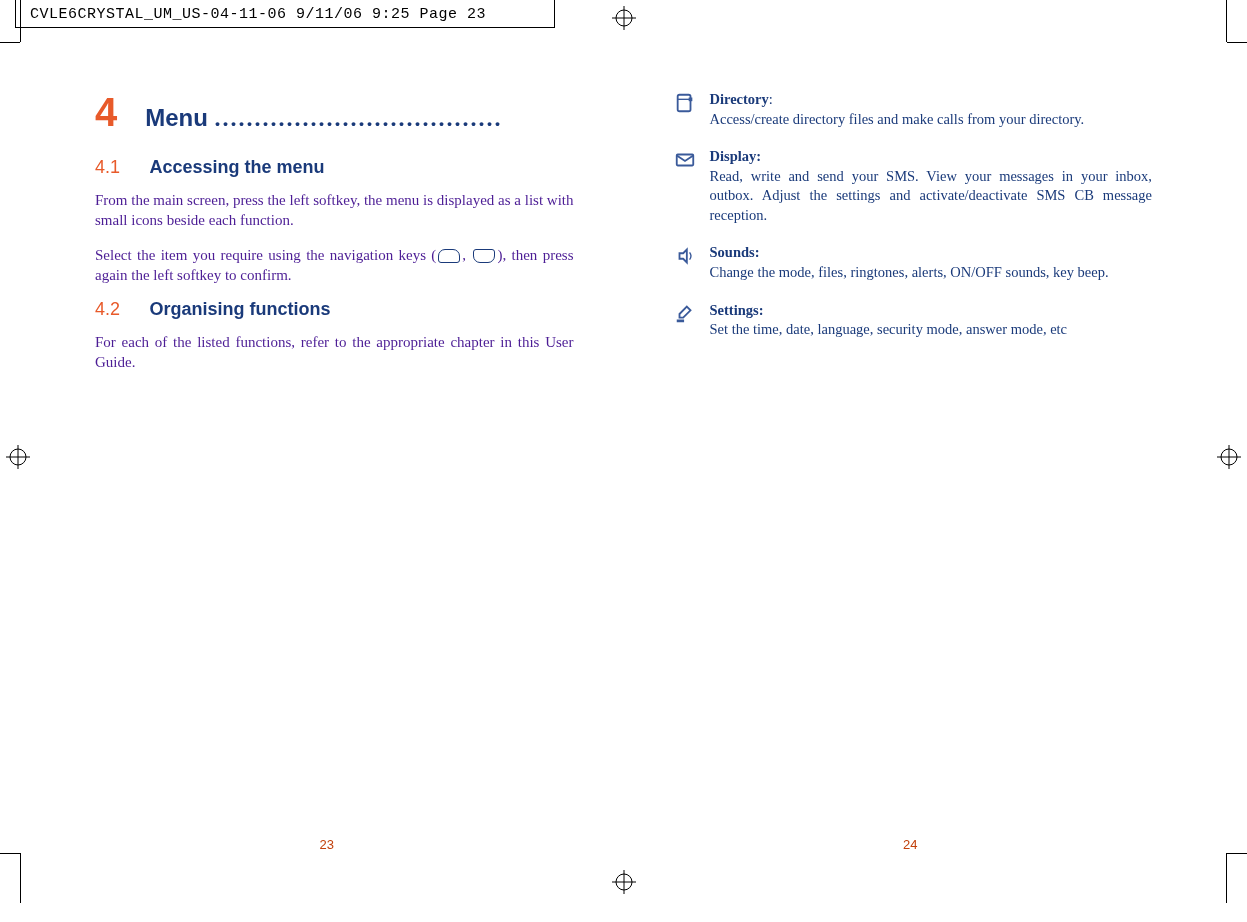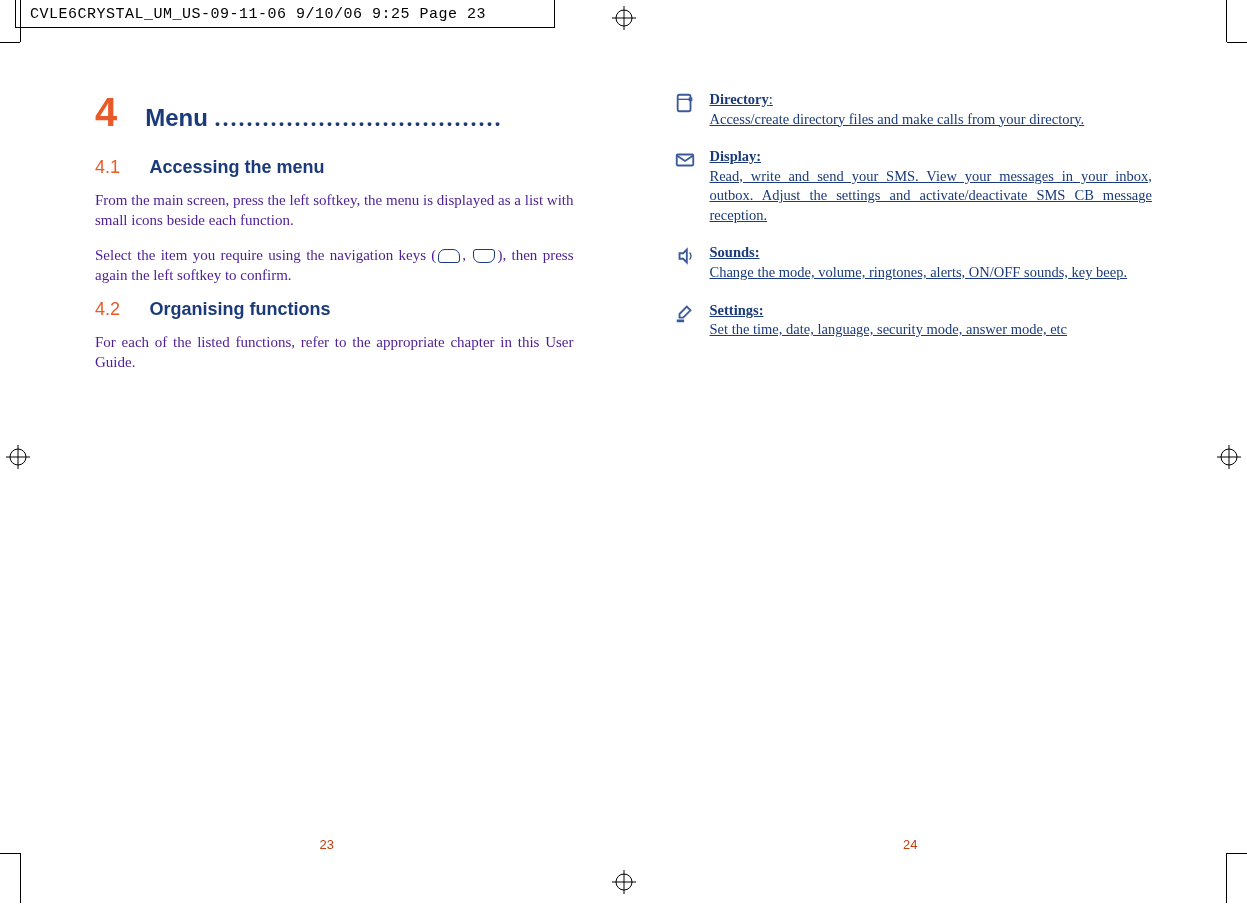--- a/index.html
+++ b/index.html
@@ -122,21 +122,20 @@
     margin: 0 2px;
   }
   .nav-key-icon.down {
     border-radius: 3px 3px 7px 7px;
   }
   
   .function-item {
     display: flex;
     margin-bottom: 18px;
     align-items: flex-start;
-    text-decoration: underline;
   }
   .function-icon {
     width: 36px;
     flex-shrink: 0;
     padding-top: 2px;
   }
   .function-icon svg { width: 22px; height: 22px; }
   .function-content {
     flex: 1;
     font-size: 14.5px;
@@ -156,21 +155,21 @@
     text-align: center;
     font-size: 13px;
     color: #c2410c;
     font-family: Arial, sans-serif;
   }
 </style>
 </head>
 <body>
 
 <div class="print-header-box"></div>
-<div class="print-header">CVLE6CRYSTAL_UM_US-09-11-06  9/10/06  9:25  Page 23</div>
+<div class="print-header">CVLE6CRYSTAL_UM_US-04-11-06  9/11/06  9:25  Page 23</div>
 
 <div class="crop-mark crop-tl-h"></div>
 <div class="crop-mark crop-tl-v"></div>
 <div class="crop-mark crop-bl-h"></div>
 <div class="crop-mark crop-bl-v"></div>
 <div class="crop-mark crop-tr-h"></div>
 <div class="crop-mark crop-tr-v"></div>
 <div class="crop-mark crop-br-h"></div>
 <div class="crop-mark crop-br-v"></div>
 
@@ -254,21 +253,21 @@
 
     <div class="function-item">
       <div class="function-icon">
         <svg viewBox="0 0 24 24">
             <path d="M6 9 L10 9 L14 5 L14 19 L10 15 L6 15 Z" fill="none" stroke="#3a5a9a" stroke-width="2"></path>
             <path d="M17 8 Q20 12 17 16" fill="none" stroke="#3a5a9a" stroke-width="1.5"></path>
           </svg>
       </div>
       <div class="function-content">
         <span class="function-title">Sounds:</span><br>
-        <span>Change the mode, volume, ringtones, alerts, ON/OFF sounds, key beep.</span>
+        <span>Change the mode, files, ringtones, alerts, ON/OFF sounds, key beep.</span>
       </div>
     </div>
 
 
     <div class="function-item">
       <div class="function-icon">
         <svg viewBox="0 0 24 24">
             <path d="M14 4 L18 8 L10 16 L6 16 L6 12 Z" fill="none" stroke="#3a5a9a" stroke-width="2"></path>
             <rect x="3" y="18" width="8" height="3" fill="#3a5a9a"></rect>
           </svg>

